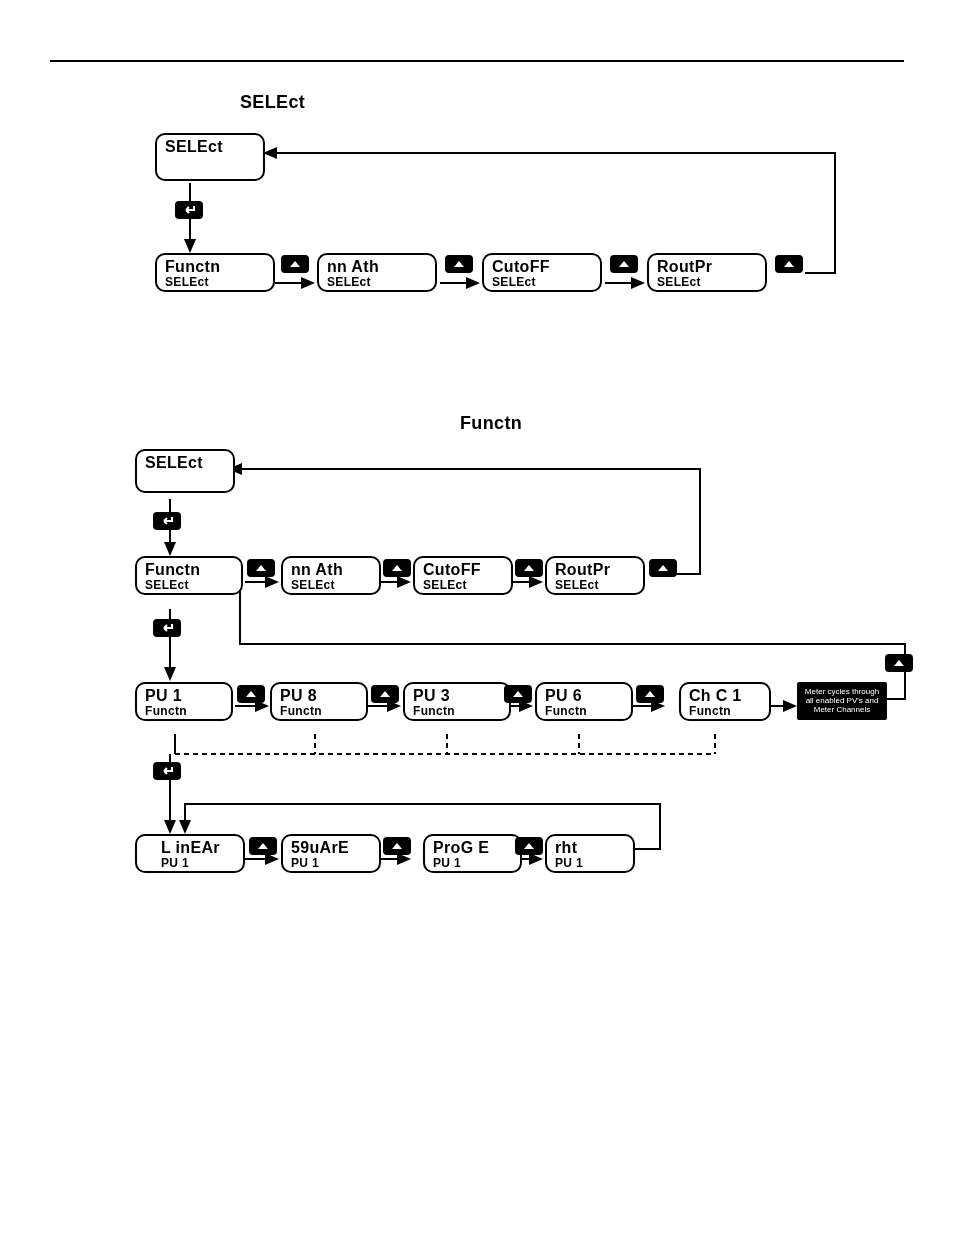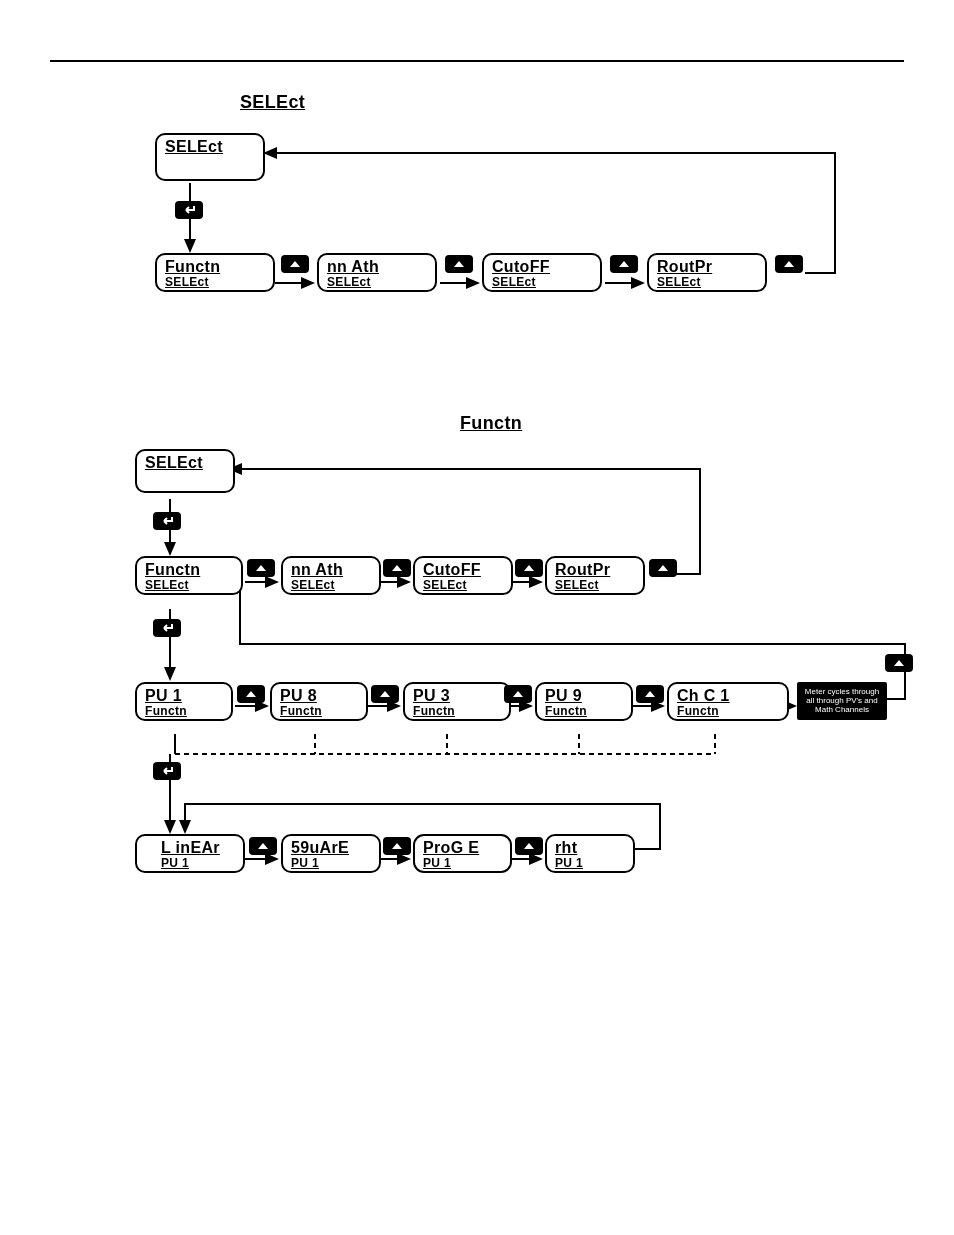--- a/index.html
+++ b/index.html
@@ -17,21 +17,20 @@
     padding: 60px 40px;
   }
   .hr {
     border-top: 2px solid #000;
     margin: 0 10px 30px 10px;
   }
   .lcd {
     font-family: "Arial Black", Arial, sans-serif;
     font-weight: 900;
     letter-spacing: 0.02em;
-    text-decoration: underline;
   }
   .title-lcd {
     display: inline-block;
     font-size: 18px;
     color: #000;
     font-weight: 900;
   }
   .diagram {
     position: relative;
     margin: 10px auto 30px auto;
@@ -272,34 +271,34 @@
     <div class="box lcd" style="left:288px;top:238px;width:108px;">
       <div class="line1">PU  3</div>
       <div class="line2">Functn</div>
     </div>
     <div class="btn" style="left:389px;top:241px;">
         <svg width="14" height="10" viewBox="0 0 14 10">
           <path d="M2 8 L7 2 L12 8 Z" fill="#fff"></path>
         </svg>
       </div>
     <div class="box lcd" style="left:420px;top:238px;width:98px;">
-      <div class="line1">PU  9</div>
+      <div class="line1">PU  6</div>
       <div class="line2">Functn</div>
     </div>
     <div class="btn" style="left:521px;top:241px;">
         <svg width="14" height="10" viewBox="0 0 14 10">
           <path d="M2 8 L7 2 L12 8 Z" fill="#fff"></path>
         </svg>
       </div>
-    <div class="box lcd" style="left:552px;top:238px;width:122px;">
+    <div class="box lcd" style="left:564px;top:238px;width:92px;">
       <div class="line1">Ch C 1</div>
       <div class="line2">Functn</div>
     </div>
     <div class="note-box" style="left:682px;top:238px;width:90px;">
-      <span>Meter cycles through all through PV's and Math Channels</span>
+      <span>Meter cycles through all enabled PV's and Meter Channels</span>
     </div>
     <div class="btn" style="left:770px;top:210px;">
         <svg width="14" height="10" viewBox="0 0 14 10">
           <path d="M2 8 L7 2 L12 8 Z" fill="#fff"></path>
         </svg>
       </div>
 
     <div class="btn" style="left:38px;top:318px;">
       <svg width="16" height="12" viewBox="0 0 16 12">
           <path d="M13 2 L13 6 L5 6 M5 6 L8 3 M5 6 L8 9" stroke="#fff" stroke-width="2" fill="none"></path>
@@ -317,21 +316,21 @@
       </div>
     <div class="box lcd" style="left:166px;top:390px;width:100px;">
       <div class="line1">59uArE</div>
       <div class="line2">PU  1</div>
     </div>
     <div class="btn" style="left:268px;top:393px;">
         <svg width="14" height="10" viewBox="0 0 14 10">
           <path d="M2 8 L7 2 L12 8 Z" fill="#fff"></path>
         </svg>
       </div>
-    <div class="box lcd" style="left:298px;top:390px;width:99px;border-radius:11px;">
+    <div class="box lcd" style="left:308px;top:390px;width:99px;">
       <div class="line1">ProG E</div>
       <div class="line2">PU  1</div>
     </div>
     <div class="btn" style="left:400px;top:393px;">
         <svg width="14" height="10" viewBox="0 0 14 10">
           <path d="M2 8 L7 2 L12 8 Z" fill="#fff"></path>
         </svg>
       </div>
     <div class="box lcd" style="left:430px;top:390px;width:90px;">
       <div class="line1">rht</div>

